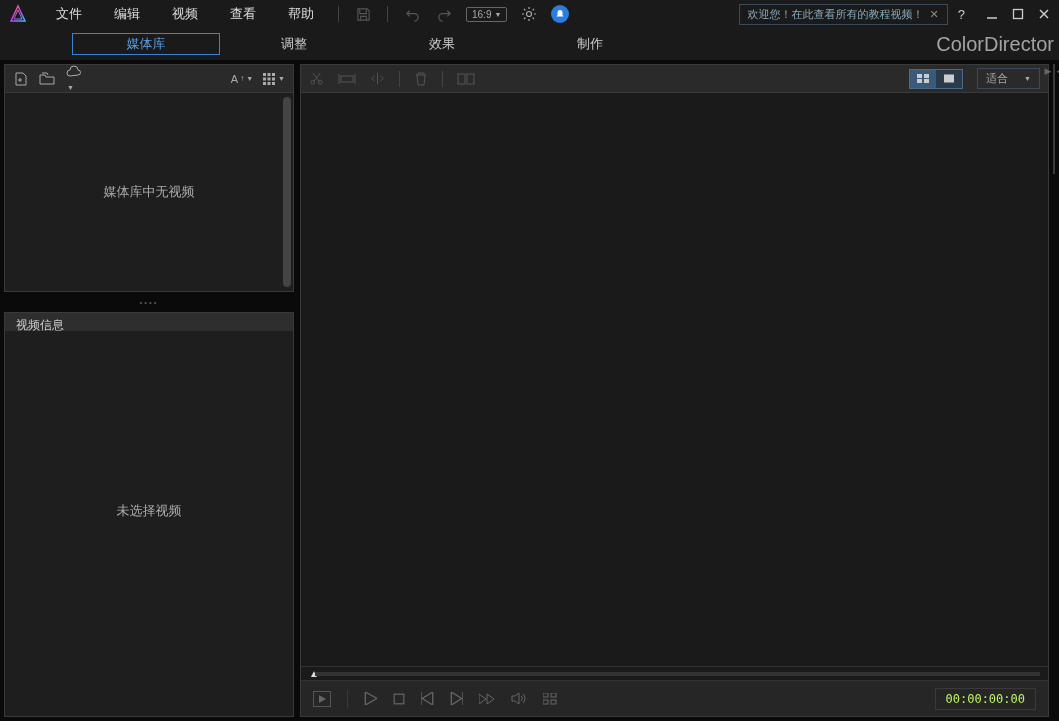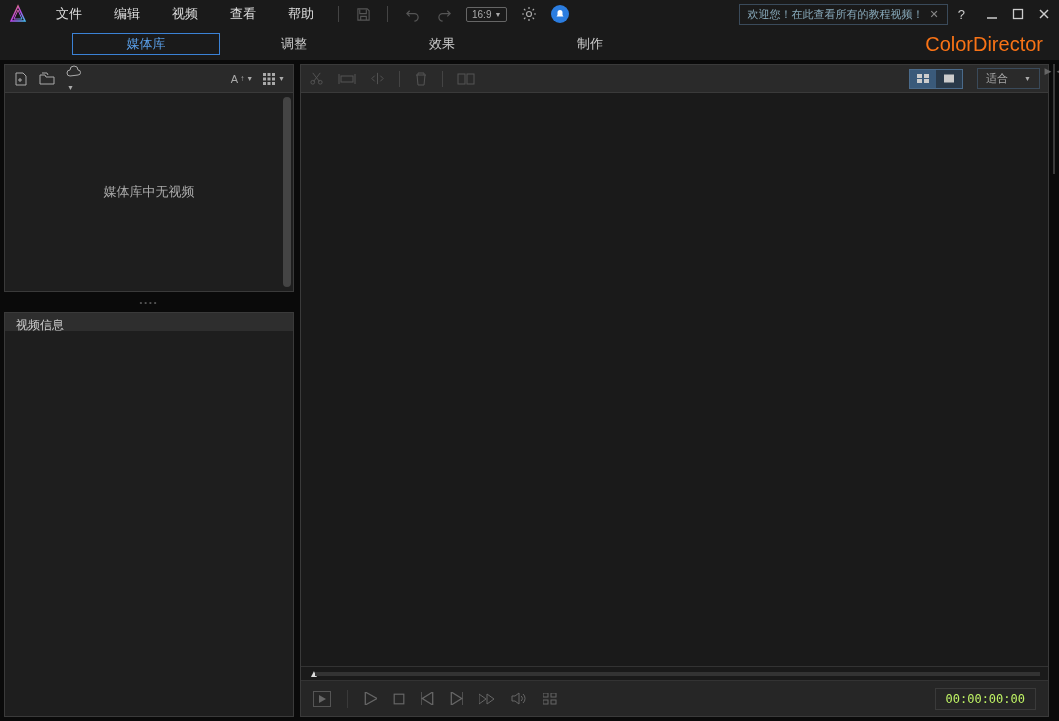--- a/index.html
+++ b/index.html
@@ -16,21 +16,21 @@
 .notif-icon { width: 18px; height: 18px; background: #2b7de0; border-radius: 50%; display: flex; align-items: center; justify-content: center; margin: 0 4px; }
 .flex-spacer { flex: 1; }
 .welcome-box { border: 1px solid #3a4a5a; padding: 2px 8px; color: #8ab; font-size: 11px; display: flex; align-items: center; gap: 6px; }
 .welcome-close { color: #888; cursor: pointer; font-size: 11px; }
 .win-btns { display: flex; gap: 12px; margin-left: 10px; }
 .win-btn { width: 14px; height: 14px; color: #ccc; cursor: pointer; display: flex; align-items: center; justify-content: center; }
 
 .tab-row { height: 32px; background: #1a1a1a; display: flex; align-items: center; padding-left: 72px; }
 .tab-btn { width: 148px; height: 22px; display: flex; align-items: center; justify-content: center; font-size: 13px; cursor: pointer; color: #ccc; }
 .tab-btn.active { border: 1px solid #3b82d6; color: #5a9fe8; }
-.brand { margin-left: auto; margin-right: 16px; color: #f97316; font-size: 20px; font-weight: 300; }
+.brand { margin-left: auto; margin-right: 5px; color: #a3a3a3; font-size: 20px; font-weight: 300; }
 
 .work-area { display: flex; height: calc(100% - 60px); padding: 4px; gap: 6px; }
 .left-col { width: 290px; display: flex; flex-direction: column; gap: 6px; }
 .panel { border: 1px solid #3a3a3a; background: #1e1e1e; }
 .lib-toolbar { height: 28px; background: #2a2a2a; border-bottom: 1px solid #3a3a3a; display: flex; align-items: center; padding: 0 8px; gap: 10px; }
 .lib-tb-icon { color: #aaa; cursor: pointer; }
 .lib-body { height: 198px; display: flex; align-items: center; justify-content: center; color: #aaa; font-size: 13px; position: relative; }
 .lib-scroll { position: absolute; right: 2px; top: 4px; bottom: 4px; width: 8px; background: #444; border-radius: 4px; }
 .drag-dots { text-align: center; color: #555; font-size: 8px; letter-spacing: 2px; height: 8px; }
 .info-header { height: 18px; background: #2e2e2e; padding: 4px 11px; color: #ccc; font-size: 12px; }
@@ -191,20 +191,23 @@
           </div>
       </div>
       <div class="lib-body">
         <span>媒体库中无视频</span>
         <div class="lib-scroll"></div>
       </div>
     </div>
     <div class="drag-dots">••••</div>
     <div class="panel" style="flex:1">
       <div class="info-header">视频信息</div>
+      <div class="info-body">
+        <span>未选择视频</span>
+      </div>
     </div>
   </div>
 
   <div class="right-col">
     <div class="preview-panel">
       <div class="prev-toolbar">
         <div class="prev-tb-icon">
             <svg width="15" height="15" viewBox="0 0 16 16">
               <circle cx="4" cy="12" r="2" fill="none" stroke="currentColor"></circle>
               <circle cx="12" cy="12" r="2" fill="none" stroke="currentColor"></circle>

